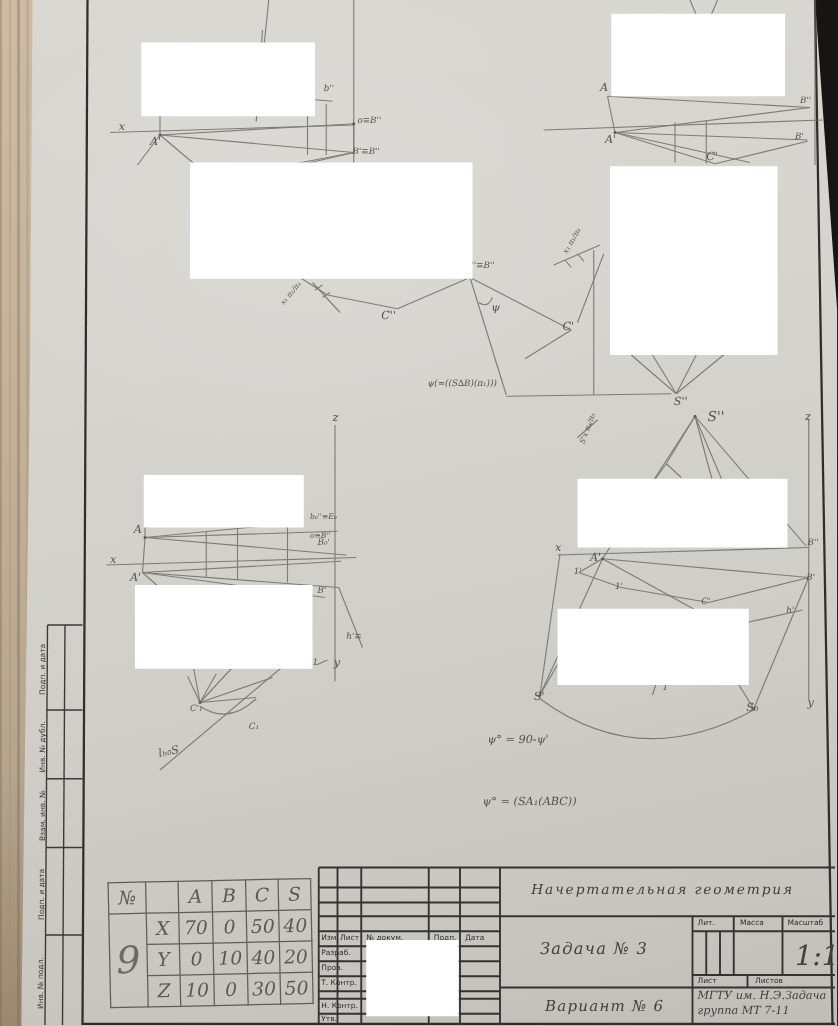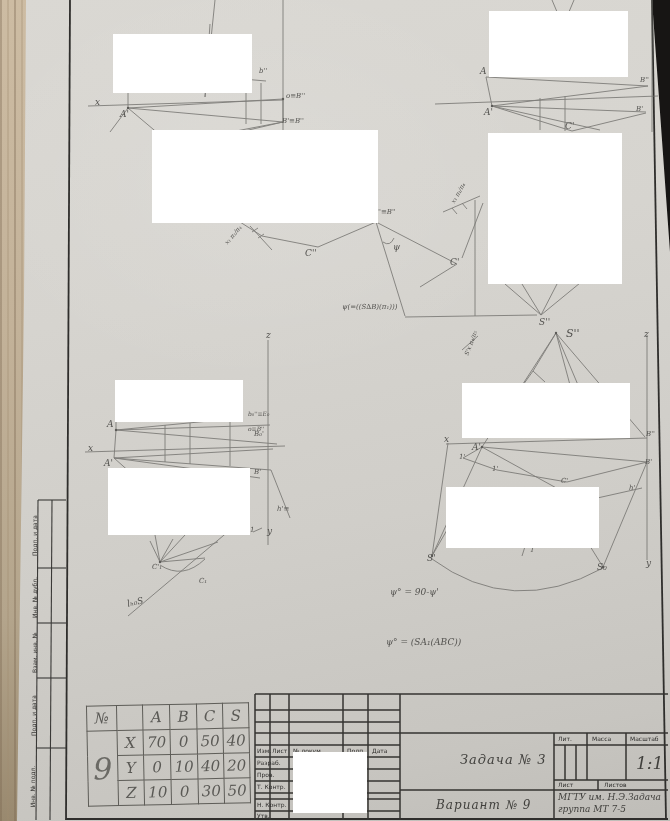--- a/index.html
+++ b/index.html
@@ -307,30 +307,31 @@
   <span class="tbtxt" style="left:257px;top:748px">Изм.</span>
   <span class="tbtxt" style="left:272px;top:748px">Лист</span>
   <span class="tbtxt" style="left:293px;top:748px">№ докум.</span>
   <span class="tbtxt" style="left:347px;top:748px">Подп.</span>
   <span class="tbtxt" style="left:372px;top:748px">Дата</span>
   <span class="tbtxt" style="left:257px;top:760px">Разраб.</span>
   <span class="tbtxt" style="left:257px;top:772px">Пров.</span>
   <span class="tbtxt" style="left:257px;top:784px">Т. Контр.</span>
   <span class="tbtxt" style="left:257px;top:802px">Н. Контр.</span>
   <span class="tbtxt" style="left:257px;top:813px">Утв.</span>
-  <span class="hand" style="left:460px;top:753px;font-size:13px;letter-spacing:1px">Задача № 3</span>
-  <span class="hand" style="left:436px;top:799px;font-size:12px;letter-spacing:1px">Вариант № 9</span>
+  <span class="hand" style="left:425px;top:706px;font-size:11px;letter-spacing:1.5px">Начертательная геометрия</span>
+  <span class="hand" style="left:432px;top:753px;font-size:13px;letter-spacing:1px">Задача № 3</span>
+  <span class="hand" style="left:436px;top:799px;font-size:12px;letter-spacing:1px">Вариант № 6</span>
   <span class="tbtxt" style="left:558px;top:736px">Лит.</span>
   <span class="tbtxt" style="left:592px;top:736px">Масса</span>
   <span class="tbtxt" style="left:630px;top:736px">Масштаб</span>
-  <span class="hand" style="left:636px;top:755px;font-size:17px">1:1</span>
+  <span class="hand" style="left:636px;top:755px;font-size:22px">1:1</span>
   <span class="tbtxt" style="left:558px;top:782px">Лист</span>
   <span class="tbtxt" style="left:604px;top:782px">Листов</span>
   <span class="hand" style="left:558px;top:793px;font-size:9px">МГТУ им. Н.Э.Задача</span>
-  <span class="hand" style="left:558px;top:805px;font-size:9px">группа МТ 7-5</span>
+  <span class="hand" style="left:558px;top:805px;font-size:9px">группа МТ 7-11</span>
 
   <div class="redact" style="left:113px;top:34px;width:139px;height:59px"></div>
   <div class="redact" style="left:489px;top:11px;width:139px;height:66px"></div>
   <div class="redact" style="left:152px;top:130px;width:226px;height:93px"></div>
   <div class="redact" style="left:488px;top:133px;width:134px;height:151px"></div>
   <div class="redact" style="left:115px;top:380px;width:128px;height:42px"></div>
   <div class="redact" style="left:462px;top:383px;width:168px;height:55px"></div>
   <div class="redact" style="left:108px;top:468px;width:142px;height:67px"></div>
   <div class="redact" style="left:446px;top:487px;width:153px;height:61px"></div>
   <div class="redact" style="left:293px;top:752px;width:74px;height:61px"></div>

